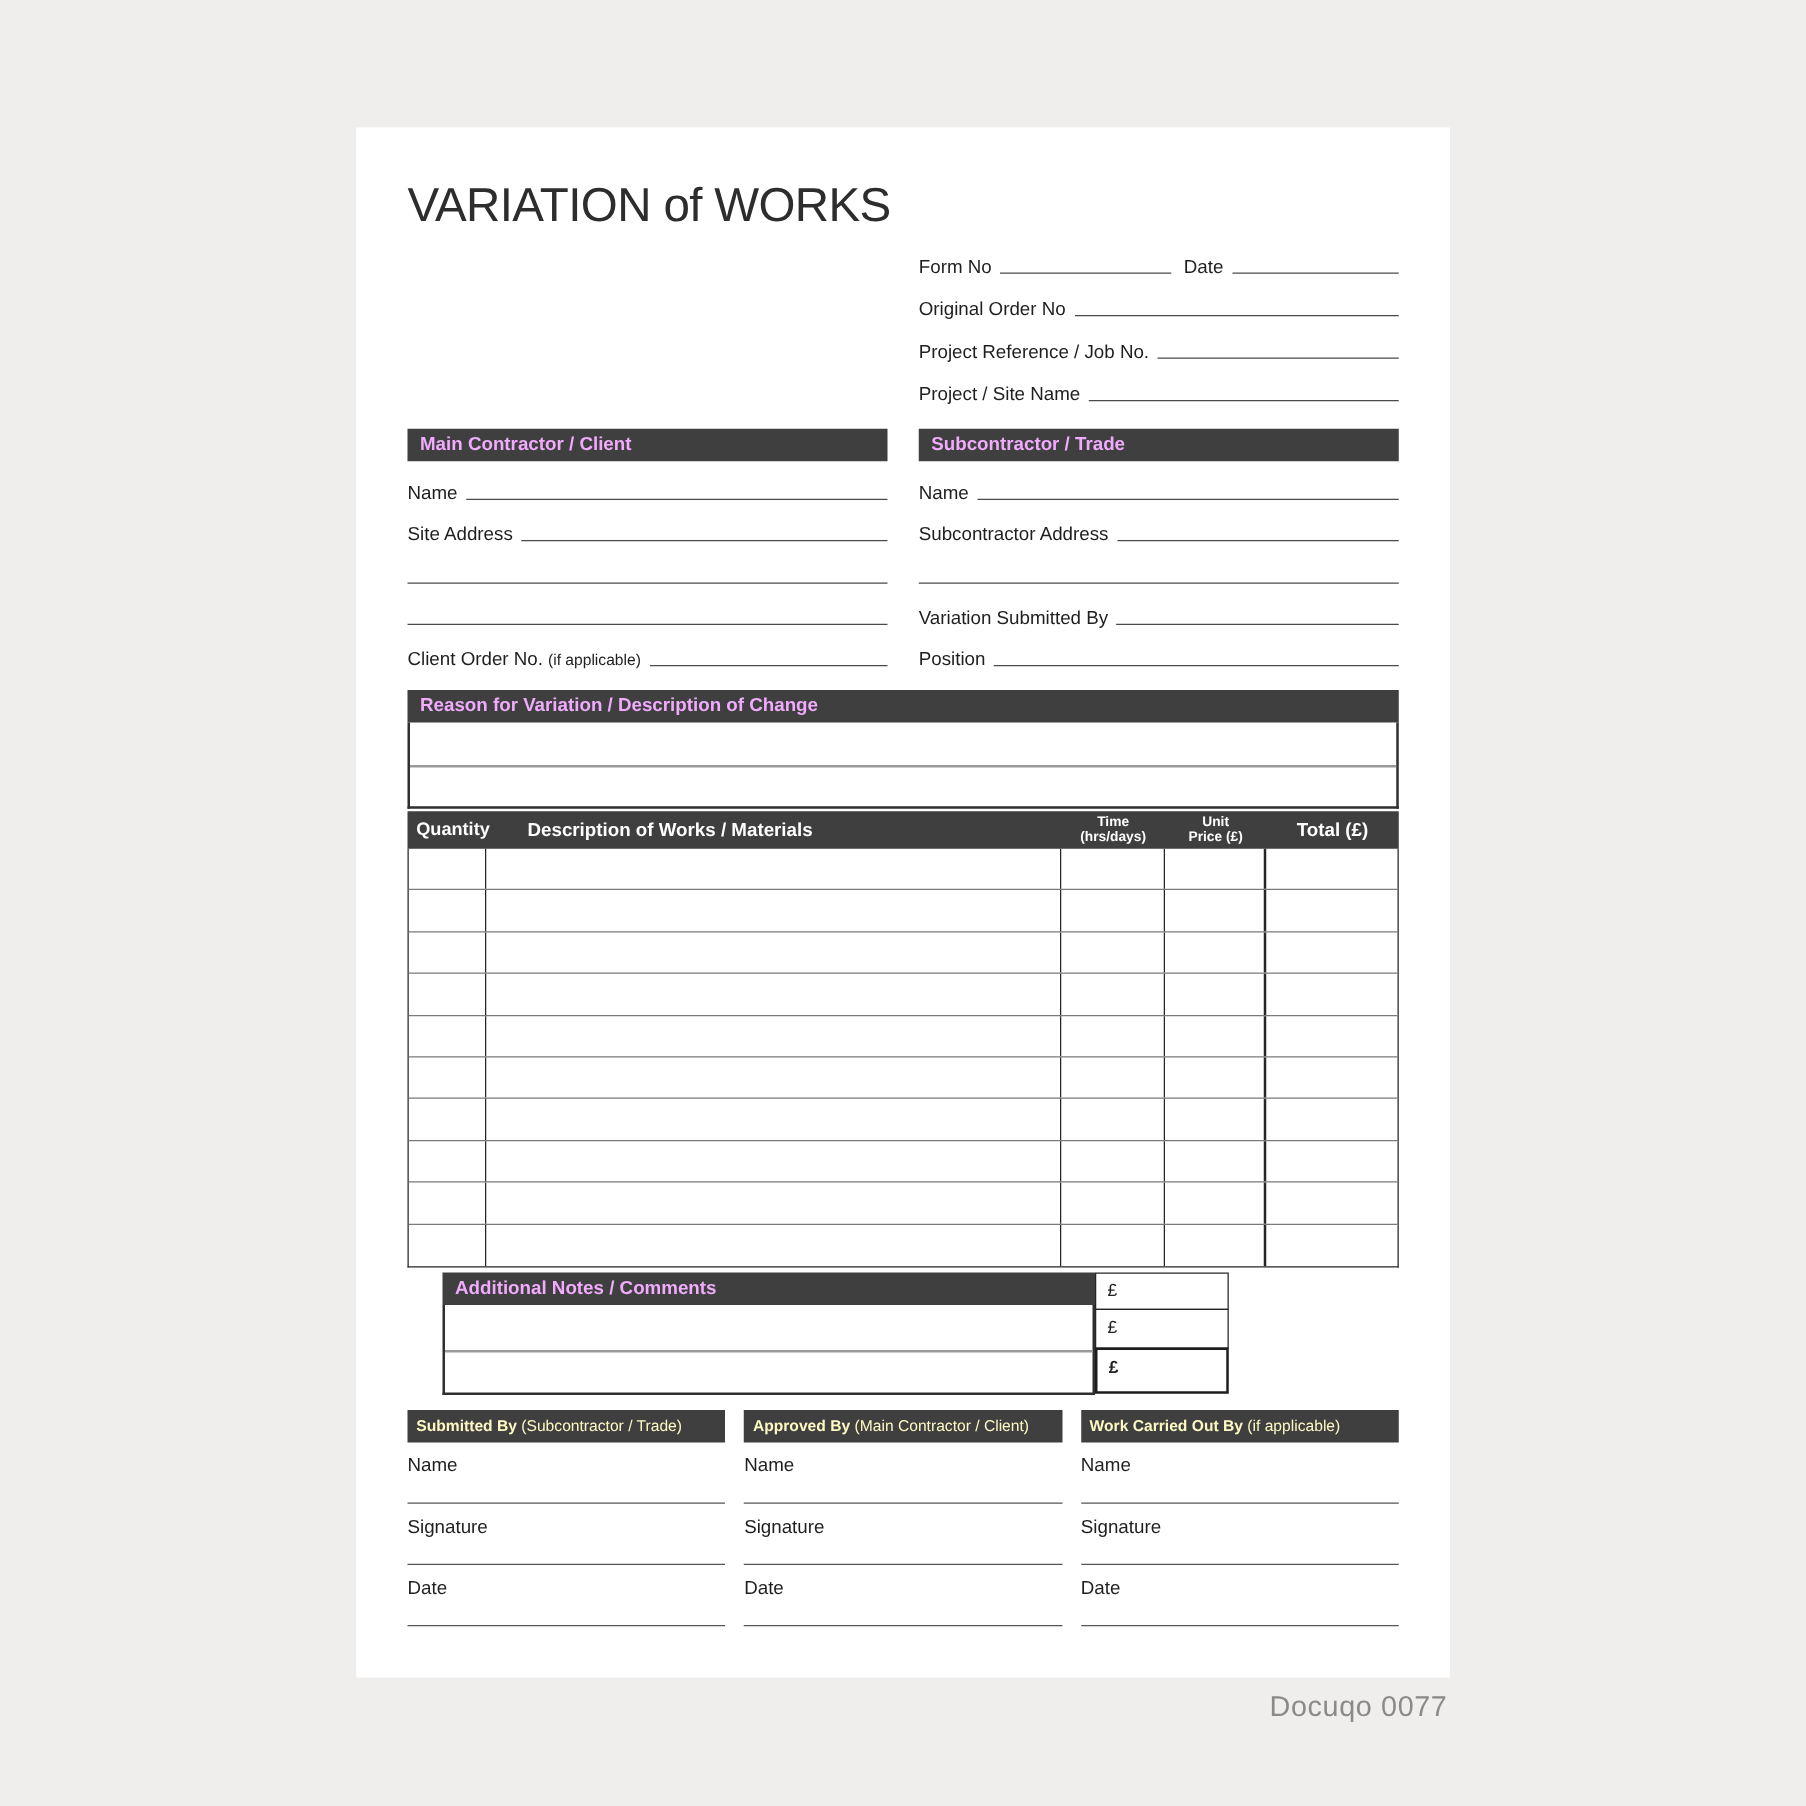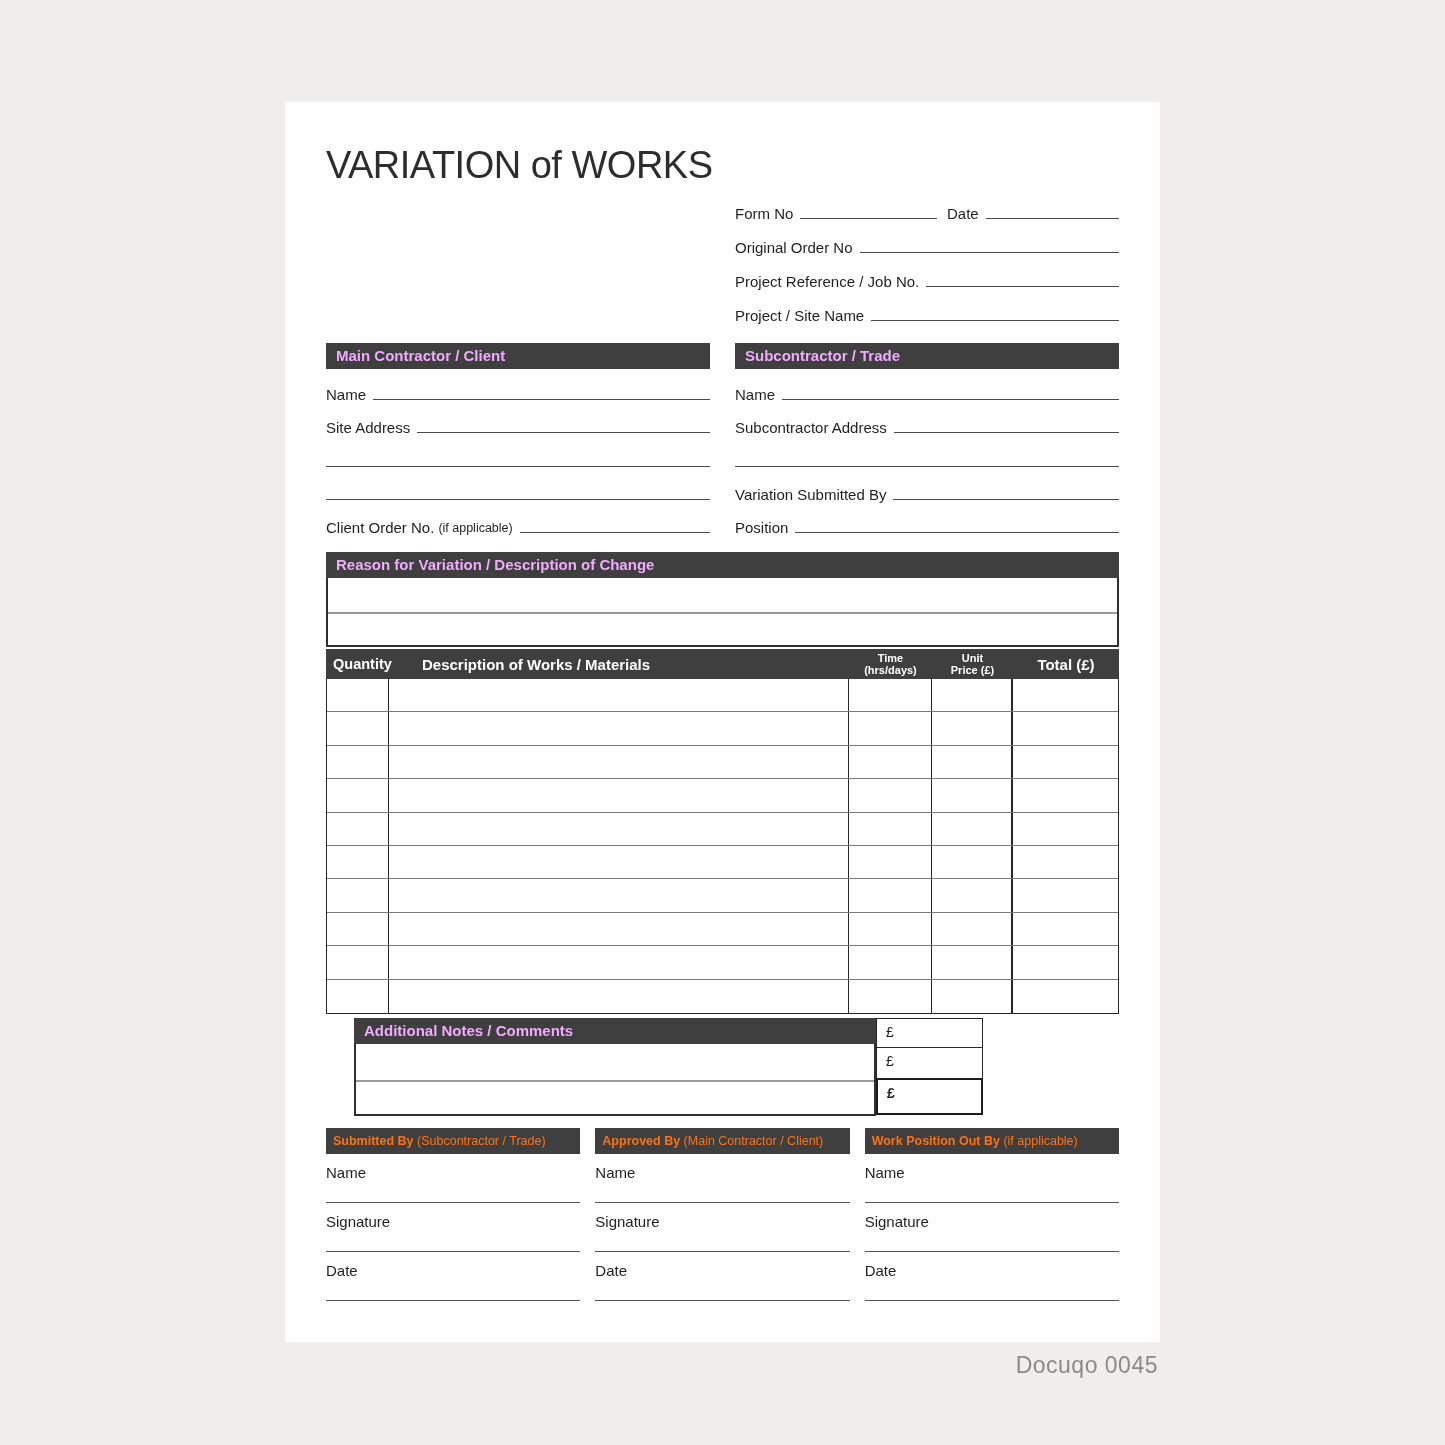--- a/index.html
+++ b/index.html
@@ -121,21 +121,21 @@
     font-size: 14px;
     padding: 5px 0 0 9px;
   }
   .cb-1 { height: 30px; }
   .cb-2 { height: 32px; margin-top: -1px; }
   .cb-3 { height: 37px; margin-top: -1px; border: 2px solid #1d1d1d; font-weight: 700; }
   
   .sigs { display: flex; gap: 15px; margin-top: 12px; }
   .sig-col { flex: 1; min-width: 0; }
   .sig-bar {
-    background: #3f3f3f; color: #f97316;
+    background: #3f3f3f; color: #fef9c3;
     height: 26px; line-height: 26px;
     font-size: 12.5px; padding: 0 7px;
     white-space: nowrap; overflow: hidden;
   }
   .sig-bar b { font-weight: 700; }
   .sig-field { margin-top: 9px; }
   .sig-label { font-size: 15px; line-height: 20px; }
   .sig-line { margin-top: 19px; border-bottom: 1.5px solid #555; }
   
   .page-footer {
@@ -373,33 +373,33 @@
         <div class="sig-label">Signature</div>
         <div class="sig-line"></div>
       </div>
       <div class="sig-field">
         <div class="sig-label">Date</div>
         <div class="sig-line"></div>
       </div>
     </div>
     <div class="sig-col">
       <div class="sig-bar">
-        <b>Work Position Out By</b>&nbsp;<span>(if applicable)</span>
+        <b>Work Carried Out By</b>&nbsp;<span>(if applicable)</span>
       </div>
       <div class="sig-field">
         <div class="sig-label">Name</div>
         <div class="sig-line"></div>
       </div>
       <div class="sig-field">
         <div class="sig-label">Signature</div>
         <div class="sig-line"></div>
       </div>
       <div class="sig-field">
         <div class="sig-label">Date</div>
         <div class="sig-line"></div>
       </div>
     </div>
   </div>
 
 
 </div>
 
-<div class="watermark">Docuqo 0045</div>
+<div class="watermark">Docuqo 0077</div>
 
 </body></html>

